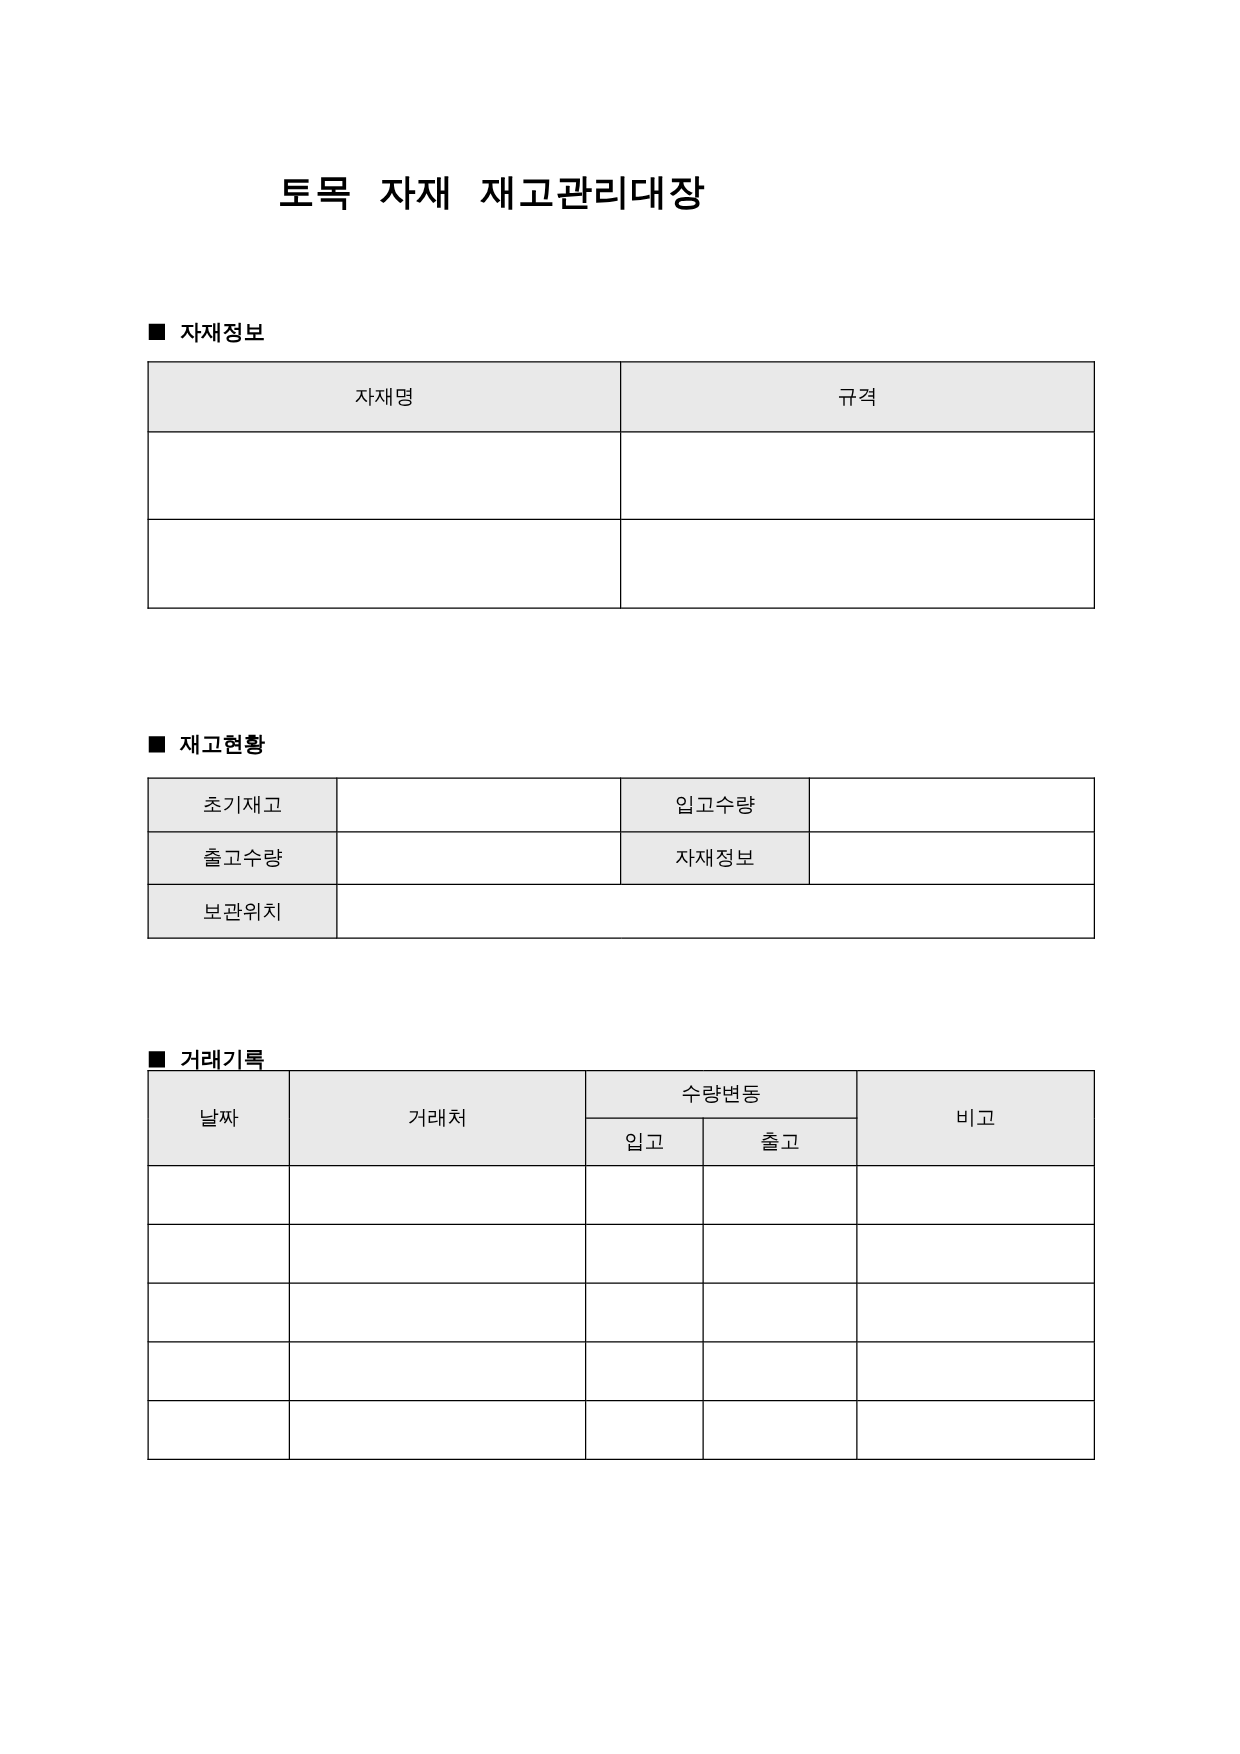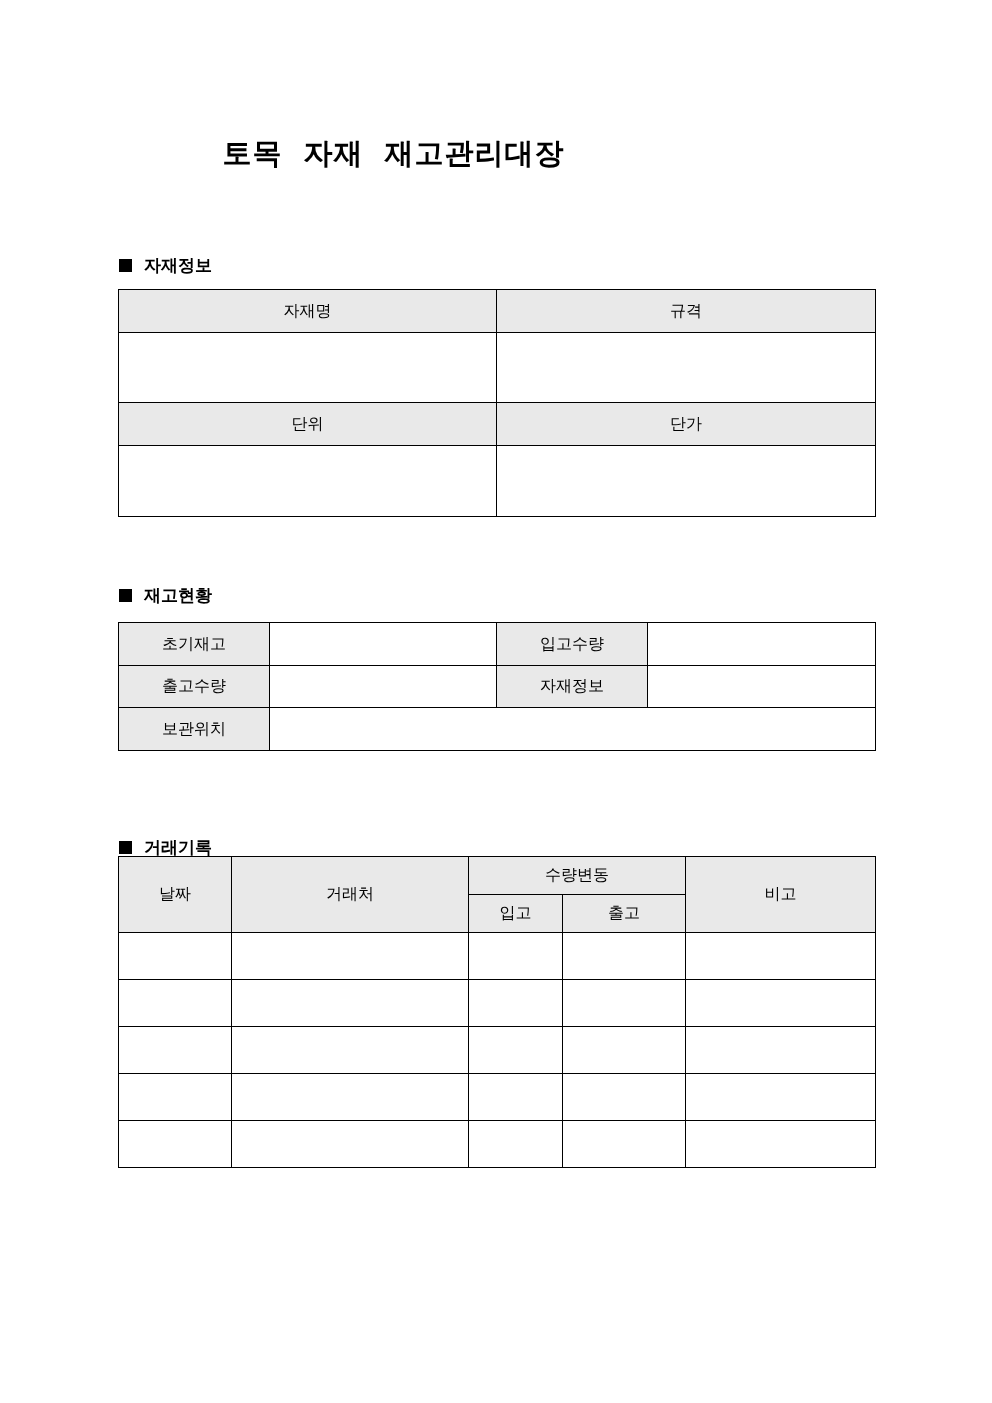--- a/index.html
+++ b/index.html
@@ -19,31 +19,27 @@
 <div class="section-heading" style="top:254px;">
   <span class="bullet"></span>
   <span>자재정보</span>
 </div>
 <table style="top:289px;">
   <colgroup>
       <col style="width:378px">
       <col style="width:379px">
     </colgroup>
   <tbody>
-      <tr style="height:43px;">
+      <tr style="height:56px;">
     <td class="hd">자재명</td>
     <td class="hd">규격</td>
   </tr>
   <tr style="height:70px;">
     <td></td>
     <td></td>
-  </tr>
-  <tr style="height:43px;">
-    <td class="hd">단위</td>
-    <td class="hd">단가</td>
   </tr>
   <tr style="height:71px;">
     <td></td>
     <td></td>
   </tr>
 </tbody>
   </table>
 
 <div class="section-heading" style="top:584px;">
   <span class="bullet"></span>

